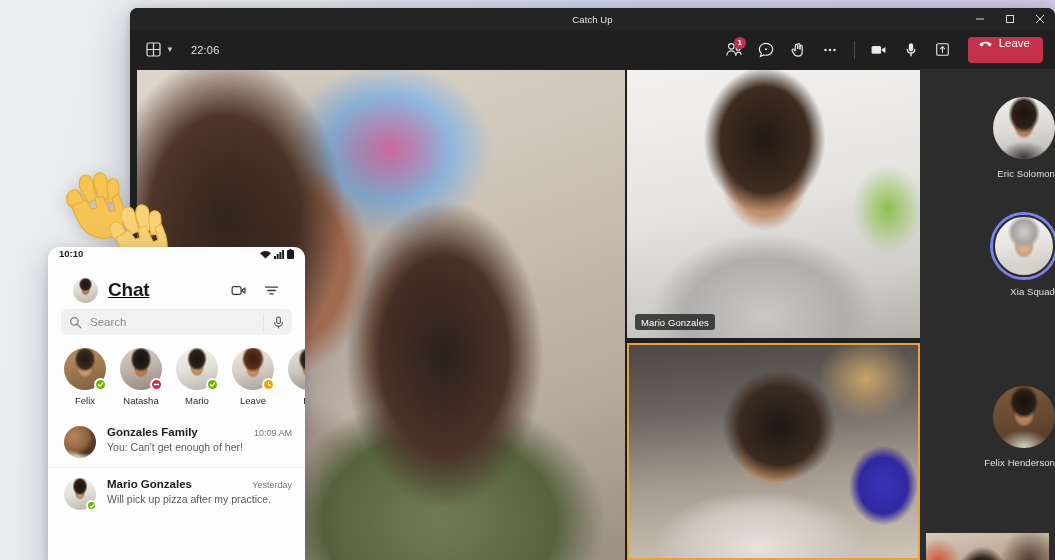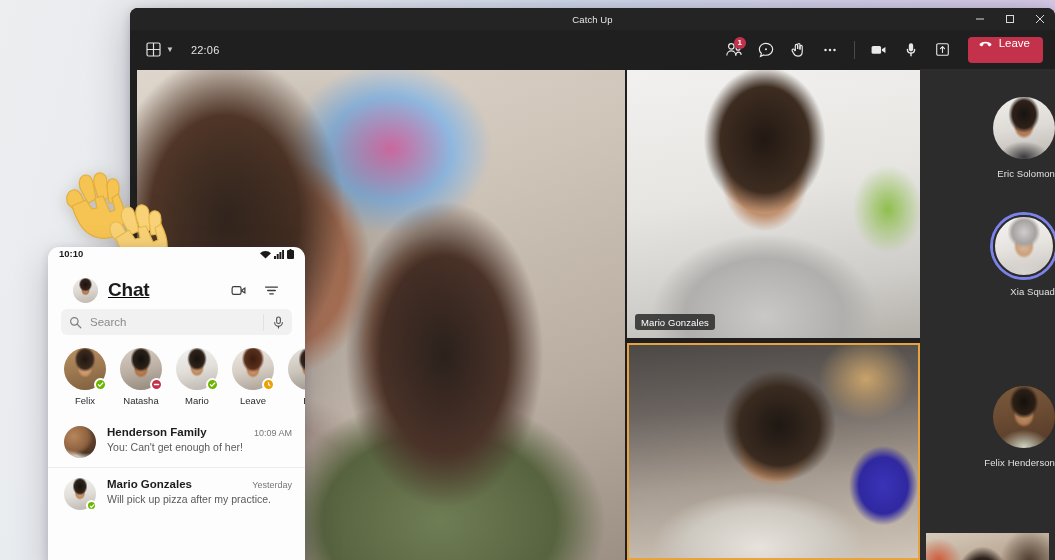--- a/index.html
+++ b/index.html
@@ -606,21 +606,21 @@
     </div>
   </div>
 
   <div class="chat-list">
     <div class="chat-item">
       <div class="chat-av">
         <div class="chat-av-img grp1"></div>
       </div>
       <div class="chat-body">
         <div class="chat-top">
-          <span class="chat-title">Henderson Family</span>
+          <span class="chat-title">Gonzales Family</span>
           <span class="chat-time">10:09 AM</span>
         </div>
         <div class="chat-prev">You: Can't get enough of her!</div>
       </div>
     </div>
 
 
     <div class="chat-item">
       <div class="chat-av">
         <div class="chat-av-img g3"></div>

